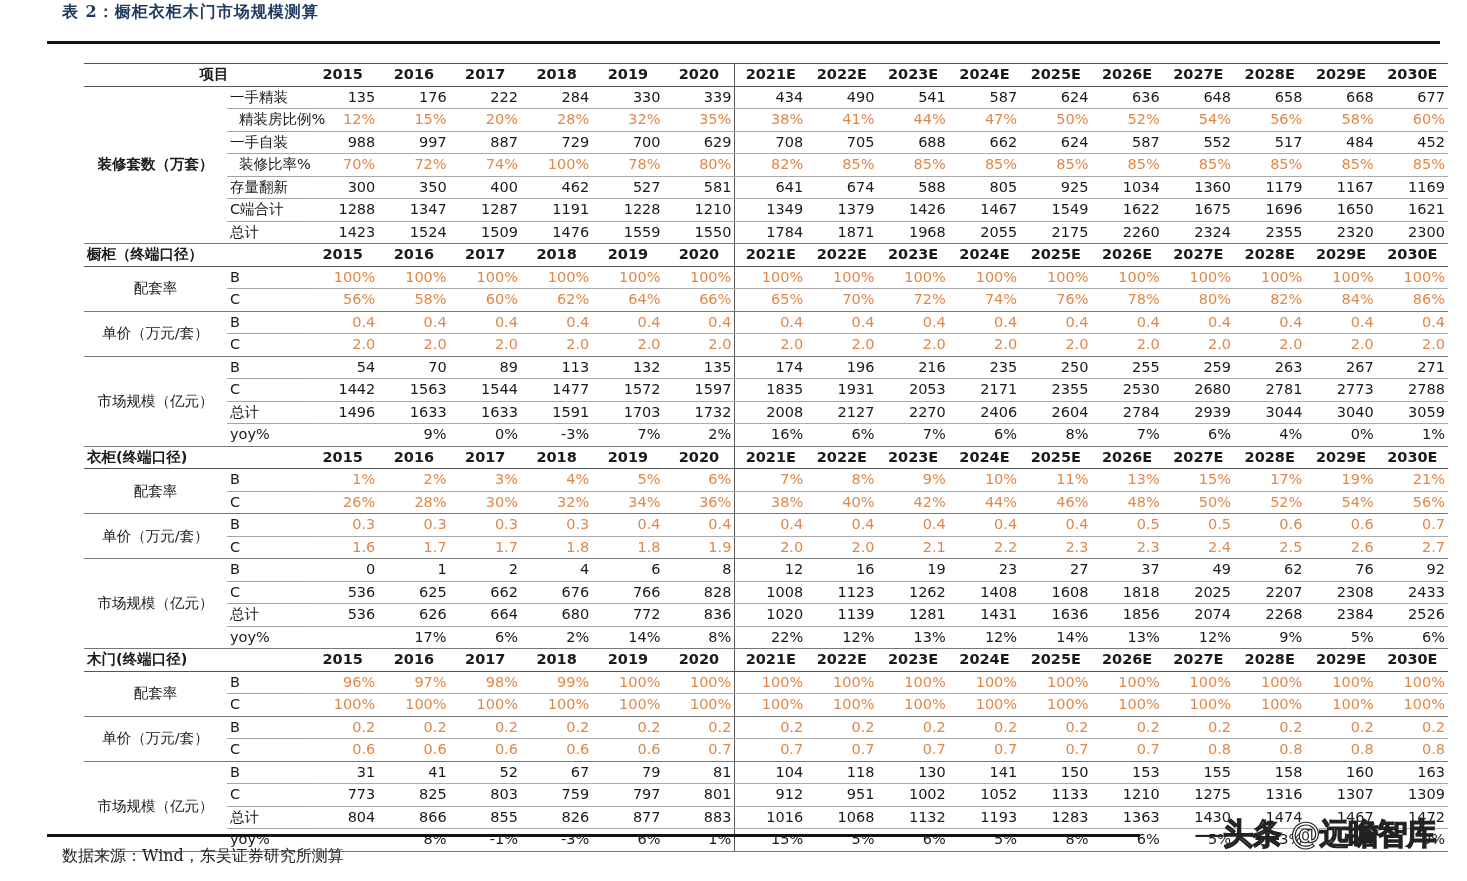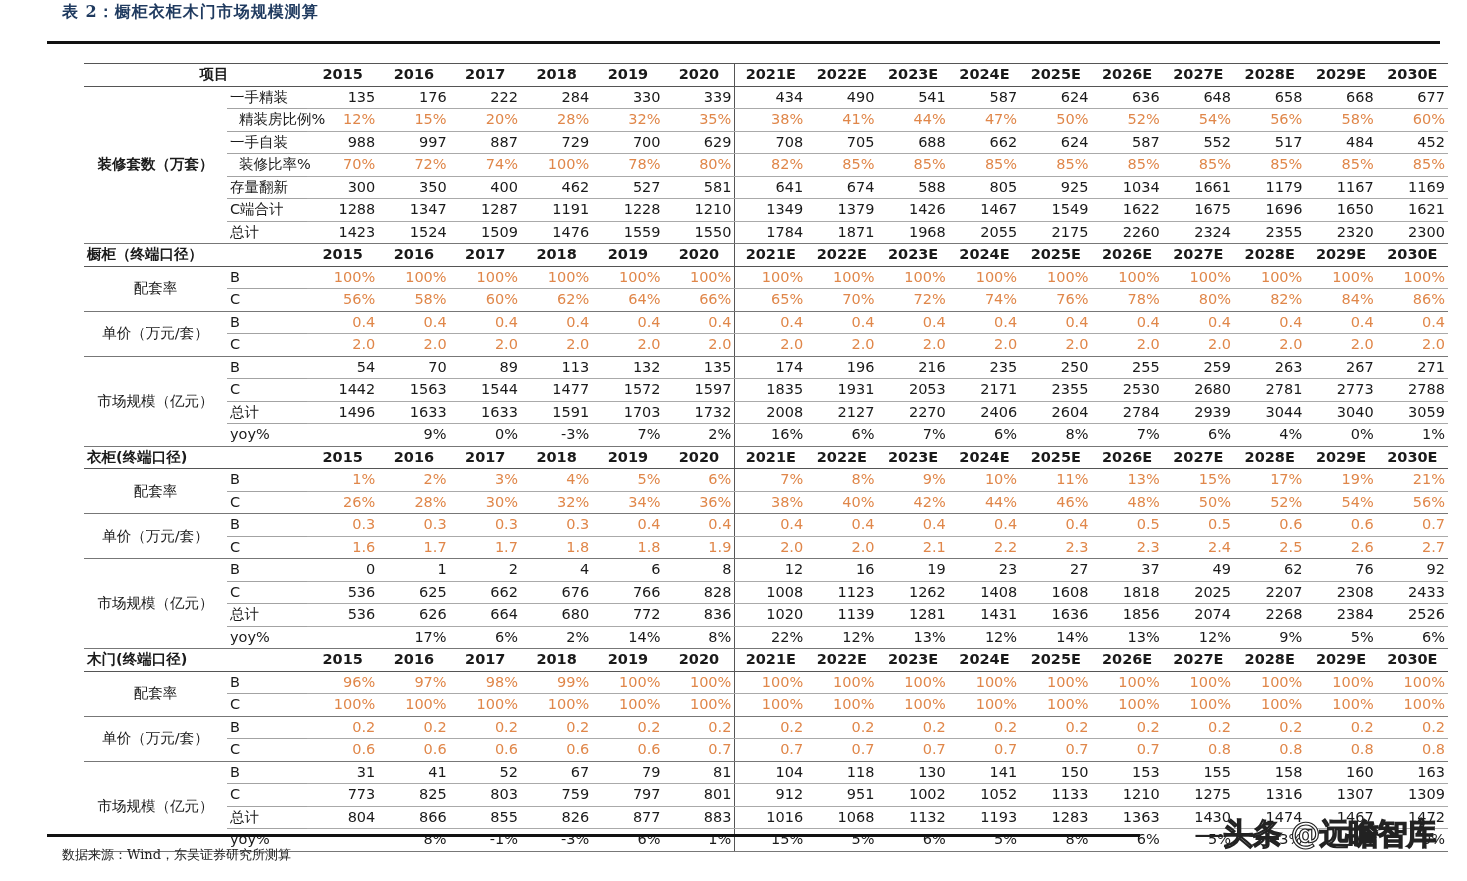--- a/index.html
+++ b/index.html
@@ -1,20 +1,20 @@
 <!DOCTYPE html>
 <html><head>
 <meta charset="utf-8">
 <style>
   html, body { margin:0; padding:0; background:#ffffff; }
   body { width:1467px; height:881px; position:relative; overflow:hidden; font-family:"DejaVu Sans","Liberation Sans",sans-serif; color:#1a1a1a; }
   .title { position:absolute; left:62px; top:2px; font-family:"DejaVu Serif","Liberation Serif",serif; font-weight:bold; font-size:16px; color:#1f3a5f; letter-spacing:1px; }
   .top-rule { position:absolute; left:47px; top:41px; width:1393px; height:3px; background:#111; }
   .bottom-rule { position:absolute; left:47px; top:834px; width:1093px; height:3px; background:#111; }
-  .source { position:absolute; left:62px; top:846px; font-family:"DejaVu Serif","Liberation Serif",serif; font-size:13px; color:#222; }
+  .source { position:absolute; left:62px; top:846px; font-family:"DejaVu Serif","Liberation Serif",serif; font-size:16px; color:#222; }
   .watermark { position:absolute; left:1194px; top:814px; font-size:30px; color:#fff; -webkit-text-stroke:1.2px #222; font-weight:bold; letter-spacing:-1px; }
   .watermark .dash { color:#222; -webkit-text-stroke:0; font-weight:normal; }
   table.data { position:absolute; left:61px; top:63px; width:1364px; border-collapse:collapse; table-layout:fixed; font-size:14.5px;margin-left:23px; }
   table.data td, table.data th { padding:0 3px; height:21.5px; line-height:21px; white-space:nowrap; }
   table.data td.num { text-align:right; }
   table.data th.yr { text-align:center; font-weight:bold; font-size:14.5px; }
   table.data tr.hdr th { border-top:1.5px solid #555; border-bottom:1.5px solid #555; }
   table.data tr.sect td, table.data tr.sect th { border-top:1.5px solid #555; border-bottom:1.5px solid #555; }
   .sect-label { font-weight:bold; text-align:left; }
   .grp { text-align:center; vertical-align:middle; font-size:14.5px; border-bottom:1.5px solid #777; }
@@ -159,21 +159,21 @@
         <td class="num">400</td>
         <td class="num">462</td>
         <td class="num">527</td>
         <td class="num vsep">581</td>
         <td class="num">641</td>
         <td class="num">674</td>
         <td class="num">588</td>
         <td class="num">805</td>
         <td class="num">925</td>
         <td class="num">1034</td>
-        <td class="num">1661</td>
+        <td class="num">1360</td>
         <td class="num">1179</td>
         <td class="num">1167</td>
         <td class="num">1169</td>
       </tr>
       <tr class="">
         <td class="sub">C端合计</td>
         <td class="num">1288</td>
         <td class="num">1347</td>
         <td class="num">1287</td>
         <td class="num">1191</td>

